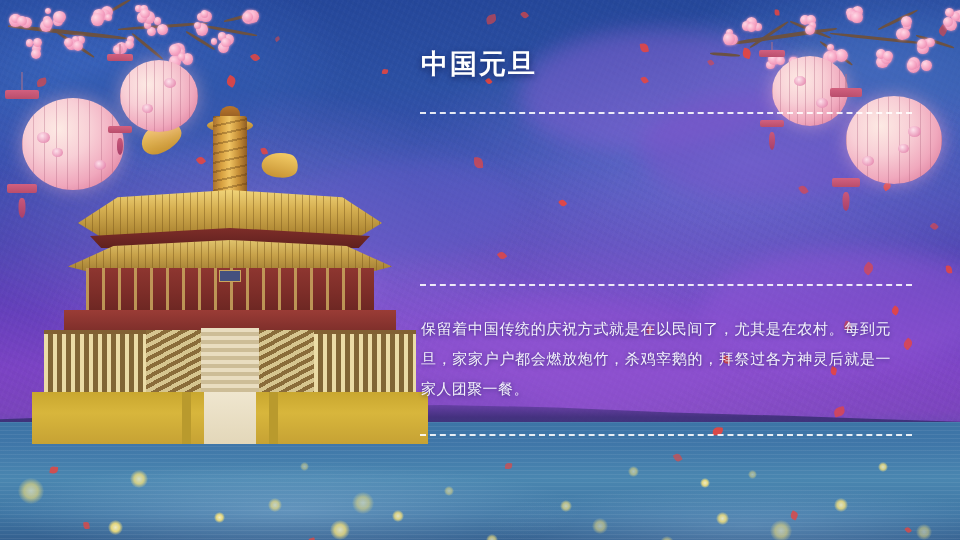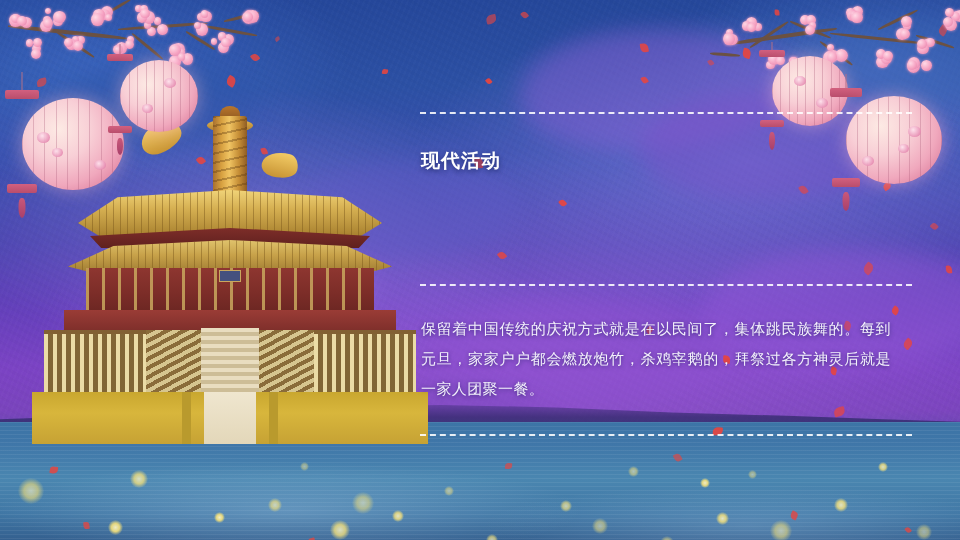--- a/index.html
+++ b/index.html
@@ -534,28 +534,28 @@
       <div class="floret" style="left:62px;top:30px;width:13px;height:11px"></div>
       <div class="floret" style="left:52px;top:48px;width:11px;height:9px"></div>
       <div class="floret" style="left:16px;top:60px;width:12px;height:10px"></div>
     </div>
     <div class="cap" style="top:104px;width:28px;height:9px"></div>
     <div class="tassel" style="top:118px;width:7px;height:19px"></div>
   </div>
 
   <div class="panel">
 
+    <div class="page-title">中国元旦</div>
 
     <div class="divider" style="top:112px"></div>
 
     <div class="sec" style="top:148px">
-      <p class="sec-head">现代活动</p>
     </div>
 
     <div class="divider" style="top:284px"></div>
 
     <div class="sec" style="top:314px">
-      <p class="sec-body">保留着中国传统的庆祝方式就是在以民间了，集体跳民族舞的。每到元旦，家家户户都会燃放炮竹，杀鸡宰鹅的，拜祭过各方神灵后就是一家人团聚一餐。</p>
+      <p class="sec-body">保留着中国传统的庆祝方式就是在以民间了，尤其是在农村。每到元旦，家家户户都会燃放炮竹，杀鸡宰鹅的，拜祭过各方神灵后就是一家人团聚一餐。</p>
     </div>
 
     <div class="divider" style="top:434px"></div>
   </div>
 </div>
 
 </body></html>

